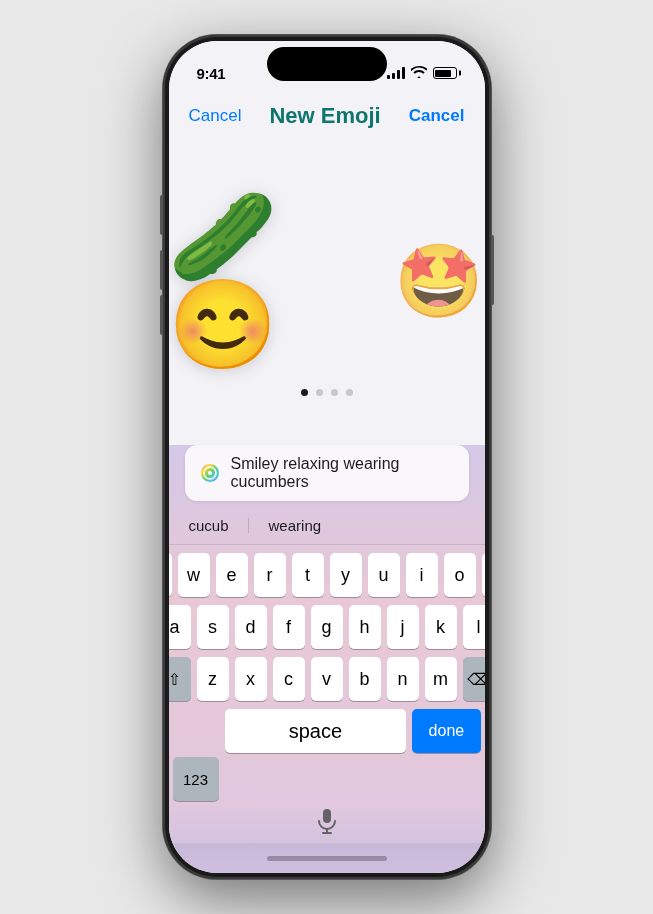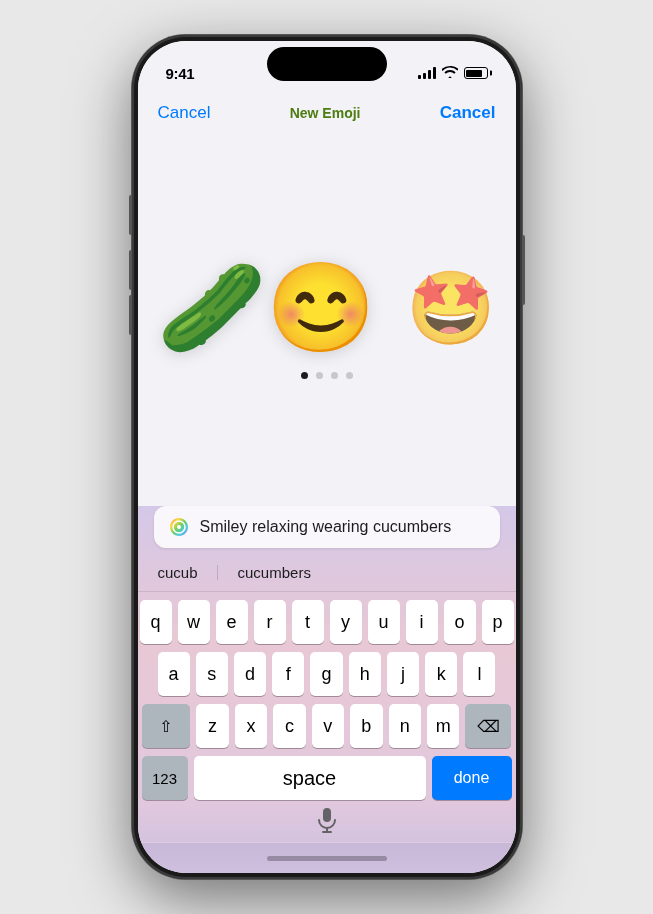--- a/index.html
+++ b/index.html
@@ -7,21 +7,21 @@
       width: 653px;
       height: 914px;
       background: #e8e8e8;
       display: flex;
       justify-content: center;
       align-items: center;
       font-family: -apple-system, 'SF Pro Display', 'Helvetica Neue', sans-serif;
     }
 
     .phone-outer {
-      width: 390px;
+      width: 328px;
       height: 844px;
       background: #1a1a1a;
       border-radius: 54px;
       position: relative;
       box-shadow:
         0 0 0 1px #555,
         0 20px 60px rgba(0,0,0,0.5),
         inset 0 0 0 2px #3a3a3a;
     }
 
@@ -156,23 +156,23 @@
     }
 
     .nav-cancel {
       color: #007AFF;
       font-size: 17px;
       font-weight: 400;
       cursor: pointer;
     }
 
     .nav-title {
-      font-size: 14px;
+      font-size: 22px;
       font-weight: 600;
-      color: #4d7c0f;
+      color: #0f766e;
     }
 
     .nav-insert {
       color: #007AFF;
       font-size: 17px;
       font-weight: 600;
       cursor: pointer;
     }
 
     
@@ -335,20 +335,21 @@
 
     .key-delete {
       background: #ADB5BD;
       max-width: 46px;
     }
 
     .key-numbers {
       background: #ADB5BD;
       font-size: 15px;
       max-width: 46px;
+      margin-top: 48px;
     }
 
     
     .bottom-bar {
       background: linear-gradient(to bottom, transparent, rgba(200,190,220,0.5));
       padding: 6px 0 8px;
       display: flex;
       justify-content: center;
       align-items: center;
     }
@@ -444,21 +445,21 @@
               </linearGradient>
             </defs>
             <circle cx="11" cy="11" r="6" fill="none" stroke="white" stroke-width="1.5"></circle>
             <circle cx="11" cy="11" r="2" fill="white"></circle>
           </svg>
           <span class="search-text">Smiley relaxing wearing cucumbers</span>
         </div>
 
         <div class="autocorrect-bar">
           <span class="autocorrect-word">cucub</span>
-          <span class="autocorrect-word">cucumbers</span>
+          <span class="autocorrect-word">wearing</span>
         </div>
 
         <div class="keyboard">
 
           <div class="keyboard-row">
             <div class="key">q</div>
             <div class="key">w</div>
             <div class="key">e</div>
             <div class="key">r</div>
             <div class="key">t</div>

